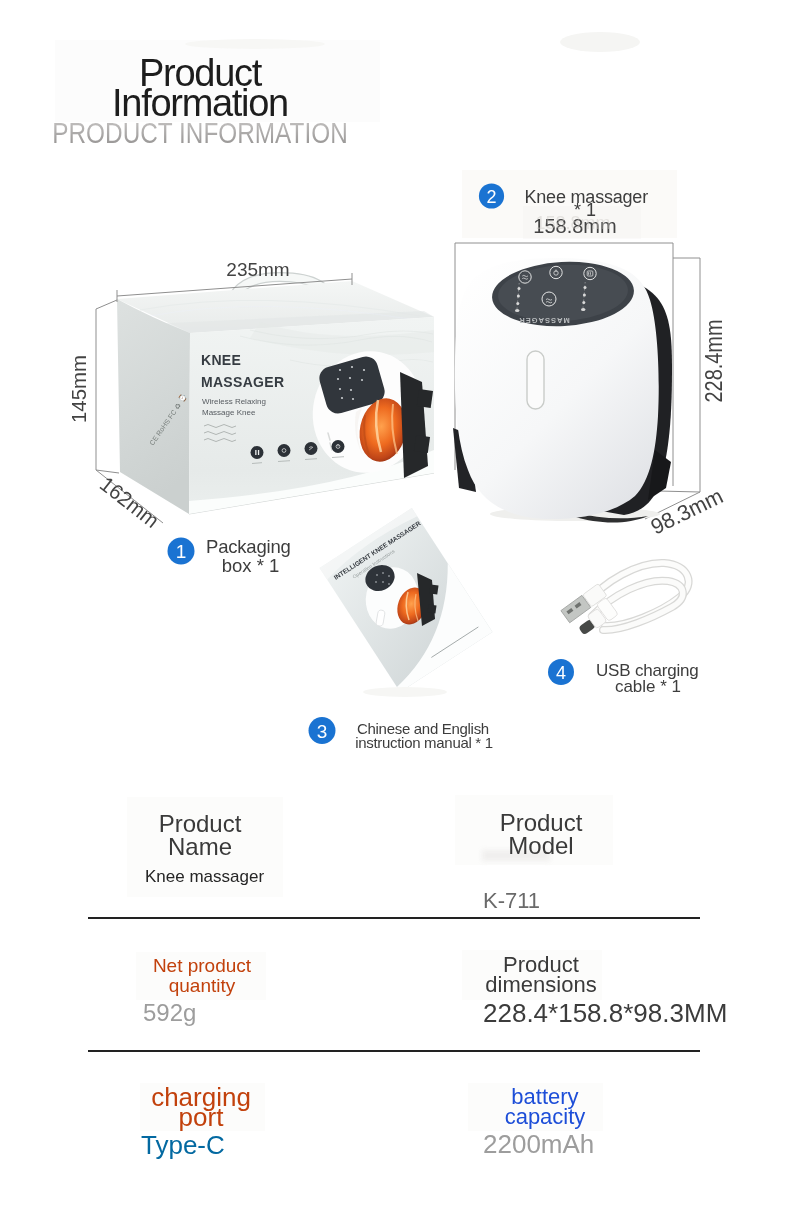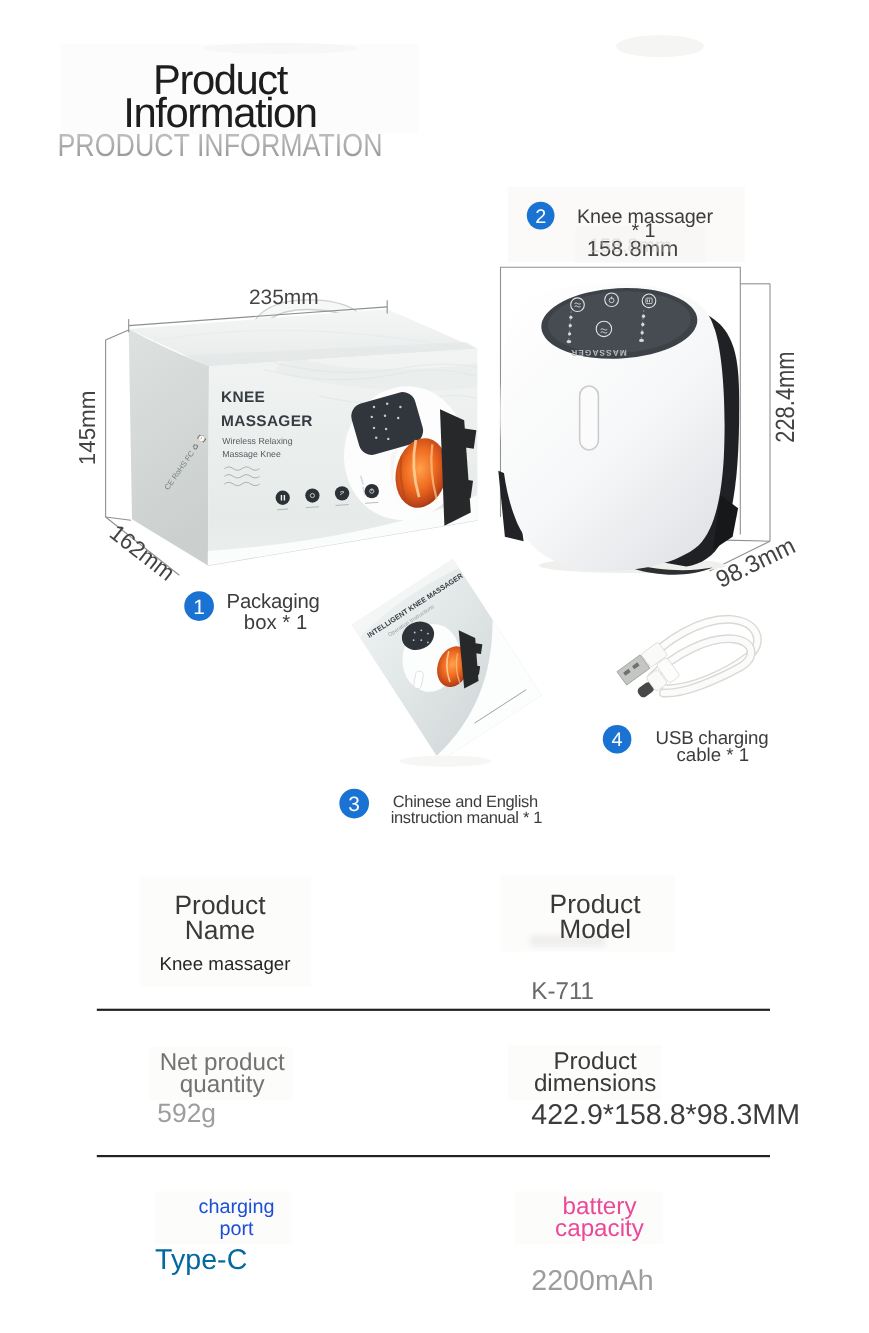--- a/index.html
+++ b/index.html
@@ -301,21 +301,21 @@
 <div class="abs" style="left:482px;top:850px;width:68px;height:11px;background:#f0efee;filter:blur(2.5px);"></div>
 
 <div class="abs" style="left:88px;top:917px;width:612px;height:2px;background:#222;"></div>
 <div class="abs" style="left:88px;top:1050px;width:612px;height:2px;background:#222;"></div>
 
 <div class="abs ctr" style="left:100px;top:812px;width:200px;font-size:24px;line-height:23px;color:#3a3a3a;">Product<br>Name</div>
 <div class="abs" style="left:145px;top:867px;font-size:17px;color:#262626;">Knee massager</div>
 <div class="abs ctr" style="left:441px;top:811px;width:200px;font-size:24px;line-height:23px;color:#3a3a3a;">Product<br>Model</div>
 <div class="abs" style="left:483px;top:888px;font-size:22px;color:#6a6a6a;">K-711</div>
 
-<div class="abs ctr" style="left:102px;top:956px;width:200px;font-size:22px;line-height:20px;color:#737373;">Net product<br>quantity</div>
+<div class="abs ctr" style="left:102px;top:956px;width:200px;font-size:19px;line-height:20px;color:#c2410c;">Net product<br>quantity</div>
 <div class="abs" style="left:143px;top:999px;font-size:24px;color:#9d9d9d;">592g</div>
 <div class="abs ctr" style="left:441px;top:955px;width:200px;font-size:22px;line-height:20px;color:#3a3a3a;">Product<br>dimensions</div>
-<div class="abs" style="left:483px;top:998px;font-size:26px;color:#3c3c3c;">422.9*158.8*98.3MM</div>
-
-<div class="abs ctr" style="left:115px;top:1087px;width:200px;font-size:18px;line-height:20px;color:#1d4ed8;">charging<br>port</div>
+<div class="abs" style="left:483px;top:998px;font-size:26px;color:#3c3c3c;">228.4*158.8*98.3MM</div>
+
+<div class="abs ctr" style="left:101px;top:1087px;width:200px;font-size:26px;line-height:20px;color:#c2410c;">charging<br>port</div>
 <div class="abs" style="left:141px;top:1130px;font-size:26px;color:#0369a1;">Type-C</div>
-<div class="abs ctr" style="left:445px;top:1087px;width:200px;font-size:22px;line-height:20px;color:#ec4899;text-align:center;">battery<br>capacity</div>
-<div class="abs" style="left:483px;top:1129px;font-size:26px;color:#9d9d9d;margin-top:20px;">2200mAh</div>
+<div class="abs ctr" style="left:445px;top:1087px;width:200px;font-size:22px;line-height:20px;color:#1d4ed8;text-align:center;">battery<br>capacity</div>
+<div class="abs" style="left:483px;top:1129px;font-size:26px;color:#9d9d9d;">2200mAh</div>
 
 </body></html>

